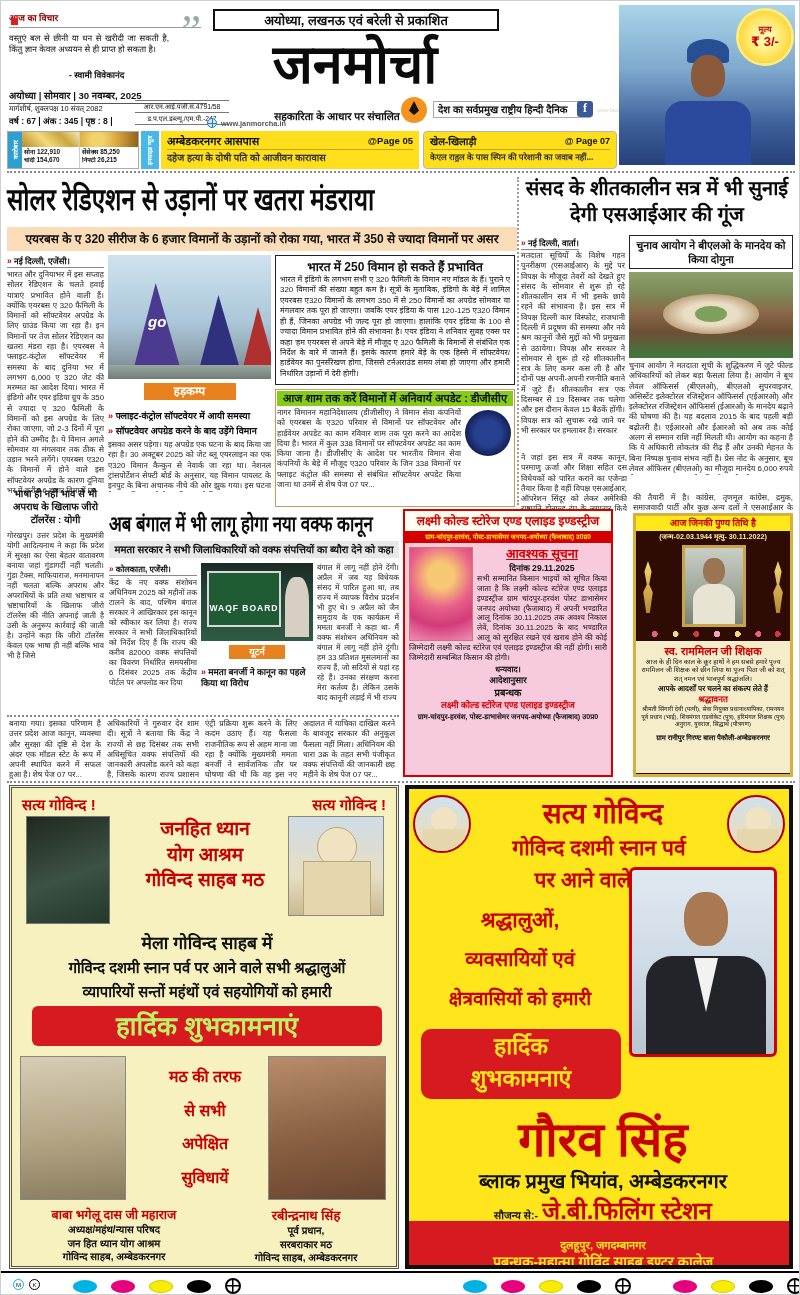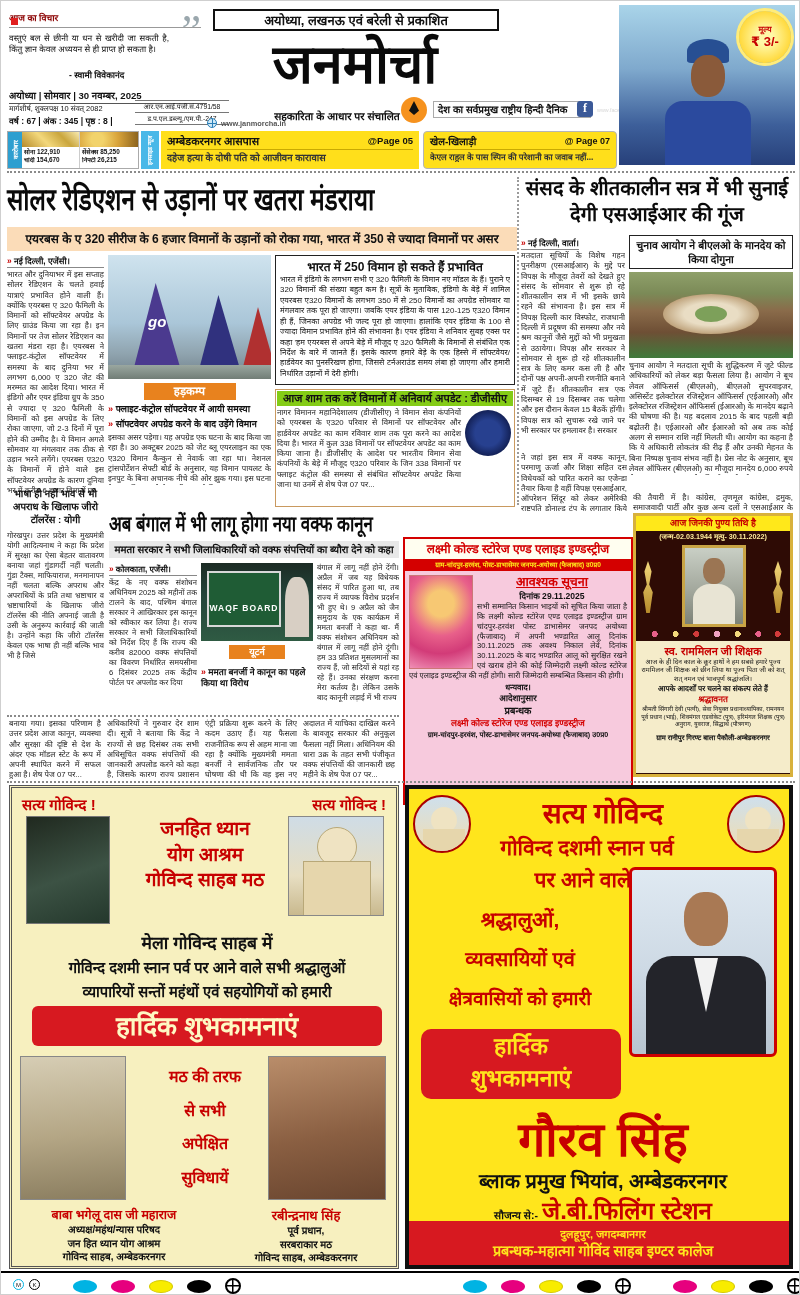--- a/index.html
+++ b/index.html
@@ -126,21 +126,21 @@
   <div class="abs" style="left:107px;top:254px;width:163px;height:124px;background:linear-gradient(180deg,#cfe3ee 0%,#aac6d8 55%,#8fa3ae 80%,#6e7f88 100%);overflow:hidden;">
     <div class="abs" style="left:18px;top:28px;width:54px;height:84px;background:#4b3a8f;clip-path:polygon(15% 100%,55% 0,100% 100%);"></div>
     <div class="abs b" style="left:40px;top:58px;color:#fff;font-size:15px;font-style:italic;">go</div>
     <div class="abs" style="left:84px;top:40px;width:48px;height:74px;background:#30317e;clip-path:polygon(15% 100%,55% 0,100% 100%);"></div>
     <div class="abs" style="left:128px;top:52px;width:40px;height:64px;background:#b03030;clip-path:polygon(15% 100%,55% 0,100% 100%);"></div>
     <div class="abs" style="left:0;bottom:0;width:163px;height:14px;background:linear-gradient(180deg,#9aa7a0,#717d76);"></div>
   </div>
 
   <div class="abs" style="left:107px;top:382px;width:163px;height:124px;">
     <div class="c b" style="width:92px;height:17px;margin:0 auto;background:#e8821e;color:#fff;font-size:11.5px;line-height:17px;">हड़कम्प</div>
-    <div class="bullet b" style="font-size:9.2px;line-height:1.25;margin-top:4px;">फ्लाइट-कंट्रोल सॉफ्टवेयर में आयी समस्या</div>
+    <div class="bullet b" style="font-size:9.2px;line-height:1.25;margin-top:11px;">फ्लाइट-कंट्रोल सॉफ्टवेयर में आयी समस्या</div>
     <div class="bullet b" style="font-size:9.2px;line-height:1.25;margin-top:3px;">सॉफ्टवेयर अपग्रेड करने के बाद उड़ेंगे विमान</div>
     <div class="bodytext j hid" style="height:52px;margin-top:3px;">इसका असर पड़ेगा। यह अपग्रेड एक घटना के बाद किया जा रहा है। 30 अक्टूबर 2025 को जेट ब्लू एयरलाइन का एक ए320 विमान कैन्कुन से नेवार्क जा रहा था। नेशनल ट्रांसपोर्टेशन सेफ्टी बोर्ड के अनुसार, यह विमान पायलट के इनपुट के बिना अचानक नीचे की ओर झुक गया। इस घटना के बाद विमान को टैम्पा में डायवर्ट किया गया। एयरक्राफ्ट शेष पेज 07 पर...</div>
   </div>
 
   <div class="abs" style="left:274px;top:254px;width:240px;height:130px;border:1.5px solid #222;padding:2px 4px;">
     <div class="c b nw hid" style="font-size:12px;">भारत में 250 विमान हो सकते हैं प्रभावित</div>
     <div class="bodytext j hid" style="height:104px;font-size:7.9px;">भारत में इंडिगो के लगभग सभी ए 320 फैमिली के विमान नए मॉडल के हैं। पुराने ए 320 विमानों की संख्या बहुत कम है। सूत्रों के मुताबिक, इंडिगो के बेड़े में शामिल एयरबस ए320 विमानों के लगभग 350 में से 250 विमानों का अपग्रेड सोमवार या मंगलवार तक पूरा हो जाएगा। जबकि एयर इंडिया के पास 120-125 ए320 विमान ही हैं, जिनका अपग्रेड भी जल्द पूरा हो जाएगा। हालांकि एयर इंडिया के 100 से ज्यादा विमान प्रभावित होने की संभावना है। एयर इंडिया ने शनिवार सुबह एक्स पर कहा 'हम एयरबस से अपने बेड़े में मौजूद ए 320 फैमिली के विमानों से संबंधित एक निर्देश के बारे में जानते हैं। इसके कारण हमारे बेड़े के एक हिस्से में सॉफ्टवेयर/हार्डवेयर का पुनर्संरेखण होगा, जिससे टर्नअराउंड समय लंबा हो जाएगा और हमारी निर्धारित उड़ानों में देरी होगी।</div>
   </div>
 
   <div class="abs" style="left:274px;top:388px;width:240px;height:118px;border:1px solid #c9995f;padding:1px;">
@@ -185,21 +185,21 @@
       <div class="c b" style="color:#fff;font-size:8.5px;letter-spacing:1px;margin-top:30px;">WAQF BOARD</div>
     </div>
     <div class="abs" style="right:4px;top:14px;width:24px;height:60px;border-radius:40% 40% 0 0;background:#d8cfc4;"></div>
   </div>
   <div class="abs" style="left:200px;top:644px;width:112px;height:68px;">
     <div class="c b" style="width:56px;height:14px;margin:0 auto;background:#e8821e;color:#fff;font-size:9.5px;line-height:14px;">यूटर्न</div>
     <div class="bullet b" style="font-size:8.8px;line-height:1.3;margin-top:8px;">ममता बनर्जी ने कानून का पहले किया था विरोध</div>
   </div>
   <div class="abs bodytext j hid" style="left:316px;top:562px;width:82px;height:150px;font-size:7.6px;">बंगाल में लागू नहीं होने देंगी। अप्रैल में जब यह विधेयक संसद में पारित हुआ था, तब राज्य में व्यापक विरोध प्रदर्शन भी हुए थे। 9 अप्रैल को जैन समुदाय के एक कार्यक्रम में ममता बनर्जी ने कहा था- मैं वक्फ संशोधन अधिनियम को बंगाल में लागू नहीं होने दूंगी। हम 33 प्रतिशत मुसलमानों का राज्य हैं, जो सदियों से यहां रह रहे हैं। उनका संरक्षण करना मेरा कर्तव्य है। लेकिन उसके बाद कानूनी लड़ाई में भी राज्य</div>
 
-  <div class="abs hid" style="left:402px;top:508px;width:230px;height:268px;border:2px solid #d40000;margin-top:28px;">
+  <div class="abs hid" style="left:402px;top:508px;width:210px;height:268px;border:2px solid #d40000;">
     <div class="c b nw hid" style="height:20px;line-height:20px;font-size:12px;color:#d40000;background:#fffef0;transform-origin:center;">लक्ष्मी कोल्ड स्टोरेज एण्ड एलाइड इण्डस्ट्रीज</div>
     <div class="c b nw hid" style="height:12px;line-height:12px;font-size:6.6px;color:#ffe81a;background:#d40000;">ग्राम-चांदपुर-हरवंश, पोस्ट-डाभासेमर जनपद-अयोध्या (फैजाबाद) उ0प्र0</div>
     <div style="background:#f7cadd;height:234px;padding:2px 4px;">
       <div style="float:left;width:64px;height:94px;margin:2px 4px 2px 0;border:1px solid #c77;background:radial-gradient(circle at 50% 30%,#f7c873 18%,#e8608a 45%,#d23b78 70%,#f08fb5 100%);"></div>
       <div class="c b" style="font-size:12.5px;color:#d40000;text-decoration:underline;">आवश्यक सूचना</div>
       <div class="c b" style="font-size:8.6px;">दिनांक 29.11.2025</div>
       <div class="j" style="font-size:7.6px;line-height:1.3;">सभी सम्मानित किसान भाइयों को सूचित किया जाता है कि लक्ष्मी कोल्ड स्टोरेज एण्ड एलाइड इण्डस्ट्रीज ग्राम चांदपुर-हरवंश पोस्ट डाभासेमर जनपद अयोध्या (फैजाबाद) में अपनी भण्डारित आलू दिनांक 30.11.2025 तक अवश्य निकाल लेवें, दिनांक 30.11.2025 के बाद भण्डारित आलू को सुरक्षित रखने एवं खराब होने की कोई जिम्मेदारी लक्ष्मी कोल्ड स्टोरेज एवं एलाइड इण्डस्ट्रीज की नहीं होगी। सारी जिम्मेदारी सम्बन्धित किसान की होगी।</div>
       <div class="c b" style="font-size:8px;clear:both;">धन्यवाद।</div>
       <div class="c b" style="font-size:8.6px;">आदेशानुसार</div>
       <div class="c b" style="font-size:9.6px;">प्रबन्धक</div>
@@ -253,21 +253,21 @@
       <div class="b red nw" style="font-size:19px;line-height:1.35;">योग आश्रम</div>
       <div class="b red nw" style="font-size:19px;line-height:1.35;">गोविन्द साहब मठ</div>
     </div>
     <div class="abs hid" style="right:12px;top:28px;width:96px;height:100px;border:1px solid #888;background:linear-gradient(180deg,#cfdce6 0%,#e7dec2 60%,#c9b98e 100%);">
       <div class="abs" style="left:28px;top:10px;width:40px;height:40px;border-radius:50%;background:#efe3c2;border:1px solid #b8a878;"></div>
       <div class="abs" style="left:14px;top:44px;width:68px;height:56px;background:#e6d6ac;border:1px solid #b8a878;"></div>
     </div>
     <div class="abs c b nw" style="left:0;top:142px;width:390px;font-size:17.5px;">मेला गोविन्द साहब में</div>
     <div class="abs c b nw" style="left:0;top:168px;width:390px;font-size:15.5px;transform:scaleX(.95);transform-origin:center;">गोविन्द दशमी स्नान पर्व पर आने वाले सभी श्रद्धालुओं</div>
     <div class="abs c b nw" style="left:0;top:192px;width:390px;font-size:15.5px;transform:scaleX(.95);transform-origin:center;">व्यापारियों सन्तों महंथों एवं सहयोगियों को हमारी</div>
-    <div class="abs c b nw hid" style="left:20px;top:218px;width:350px;height:40px;background:#d71920;color:#fef9c3;font-size:26px;line-height:40px;border-radius:6px;">हार्दिक शुभकामनाएं</div>
+    <div class="abs c b nw hid" style="left:20px;top:218px;width:350px;height:40px;background:#d71920;color:#bef264;font-size:26px;line-height:40px;border-radius:6px;">हार्दिक शुभकामनाएं</div>
     <div class="abs" style="left:8px;top:268px;width:106px;height:144px;border:1px solid #888;background:linear-gradient(175deg,#d6cdb4 0%,#b4a685 55%,#8a7d5f 100%);"></div>
     <div class="abs c" style="left:120px;top:272px;width:146px;">
       <div class="b red nw" style="font-size:16px;line-height:2.1;">मठ की तरफ</div>
       <div class="b red nw" style="font-size:16px;line-height:2.1;">से सभी</div>
       <div class="b red nw" style="font-size:16px;line-height:2.1;">अपेक्षित</div>
       <div class="b red nw" style="font-size:16px;line-height:2.1;">सुविधायें</div>
     </div>
     <div class="abs" style="right:10px;top:268px;width:118px;height:144px;border:1px solid #888;background:linear-gradient(170deg,#b98d6a 0%,#8a5f42 55%,#69452f 100%);"></div>
     <div class="abs c" style="left:4px;top:418px;width:196px;">
       <div class="b red nw" style="font-size:12.5px;">बाबा भगेलू दास जी महाराज</div>
@@ -286,41 +286,41 @@
   <div class="abs hid" style="left:404px;top:784px;width:388px;height:484px;border:4px solid #101010;background:#ffe51c;">
     <div class="abs hid" style="left:4px;top:6px;width:58px;height:58px;border-radius:50%;border:2px solid #a00;background:linear-gradient(180deg,#cfe0ec 0%,#e7dec2 70%);">
       <div class="abs" style="left:16px;top:10px;width:26px;height:26px;border-radius:50%;background:#efe3c2;"></div>
       <div class="abs" style="left:8px;top:32px;width:42px;height:22px;background:#e6d6ac;"></div>
     </div>
     <div class="abs hid" style="right:4px;top:6px;width:58px;height:58px;border-radius:50%;border:2px solid #a00;background:linear-gradient(180deg,#cfe0ec 0%,#e7dec2 70%);">
       <div class="abs" style="left:16px;top:10px;width:26px;height:26px;border-radius:50%;background:#efe3c2;"></div>
       <div class="abs" style="left:8px;top:32px;width:42px;height:22px;background:#e6d6ac;"></div>
     </div>
     <div class="abs c b red nw" style="left:64px;top:4px;width:260px;font-size:28px;">सत्य गोविन्द</div>
-    <div class="abs c b red nw" style="left:48px;top:44px;width:260px;font-size:21px;">गोविन्द दशमी स्नान पर्व</div>
+    <div class="abs c b red nw" style="left:60px;top:44px;width:260px;font-size:21px;">गोविन्द दशमी स्नान पर्व</div>
     <div class="abs c b red nw" style="left:64px;top:76px;width:260px;font-size:21px;">पर आने वाले सभी</div>
     <div class="abs c b red nw" style="left:6px;top:116px;width:210px;font-size:21px;">श्रद्धालुओं,</div>
     <div class="abs c b red nw" style="left:6px;top:156px;width:210px;font-size:20px;">व्यवसायियों एवं</div>
     <div class="abs c b red nw" style="left:6px;top:196px;width:210px;font-size:19px;">क्षेत्रवासियों को हमारी</div>
     <div class="abs hid" style="right:12px;top:78px;width:148px;height:190px;border:3px solid #c00;border-radius:6px;background:linear-gradient(180deg,#dfe9f2 0%,#cdd9e4 55%,#b8c4cf 100%);">
       <div class="abs" style="left:52px;top:22px;width:44px;height:54px;border-radius:45%;background:#a97954;"></div>
       <div class="abs" style="left:14px;top:86px;width:120px;height:104px;border-radius:26px 26px 0 0;background:#23242a;"></div>
       <div class="abs" style="left:62px;top:88px;width:24px;height:54px;background:#f2f2f2;clip-path:polygon(0 0,100% 0,50% 100%);"></div>
     </div>
     <div class="abs c" style="left:12px;top:240px;width:200px;height:70px;background:#d71920;border-radius:10px;">
       <div class="b nw" style="color:#ffe51c;font-size:23px;line-height:34px;">हार्दिक</div>
       <div class="b nw" style="color:#ffe51c;font-size:23px;line-height:30px;">शुभकामनाएं</div>
     </div>
     <div class="abs c b red nw" style="left:0;top:316px;width:388px;font-size:48px;">गौरव सिंह</div>
     <div class="abs c b nw" style="left:0;top:378px;width:388px;font-size:20px;color:#111;">ब्लाक प्रमुख भियांव, अम्बेडकरनगर</div>
     <div class="abs c nw hid" style="left:0;top:404px;width:388px;height:30px;">
       <span class="b" style="font-size:10.5px;color:#111;">सौजन्य से:-</span>
       <span class="b red" style="font-size:24px;">जे.बी.फिलिंग स्टेशन</span>
     </div>
-    <div class="abs c" style="left:0;top:432px;width:388px;height:52px;background:#d71920;color:#ffe51c;padding-top:6px;">
+    <div class="abs c" style="left:0;top:432px;width:388px;height:52px;background:#d71920;color:#ffe51c;padding-top:17px;">
       <div class="b nw" style="font-size:11px;line-height:14px;">दुलहूपुर, जगदम्बानगर</div>
       <div class="b nw" style="font-size:15px;line-height:20px;transform:scaleX(.96);transform-origin:center;">प्रबन्धक-महात्मा गोविंद साहब इण्टर कालेज</div>
       <div class="b nw" style="font-size:11px;line-height:14px;">दुलहूपुर, जगदम्बानगर</div>
     </div>
   </div>
 
   <div class="abs" style="left:0;top:1270px;width:800px;height:25px;background:#fff;border-top:2.5px solid #000;">
     <div class="abs" style="left:12px;top:6px;display:flex;gap:5px;align-items:center;">
       <span style="width:11px;height:11px;border-radius:50%;border:1.5px solid #00b3e3;font-size:6px;text-align:center;line-height:11px;display:inline-block;">M</span>
       <span style="width:11px;height:11px;border-radius:50%;border:1.5px solid #000;font-size:6px;text-align:center;line-height:11px;display:inline-block;">K</span>

